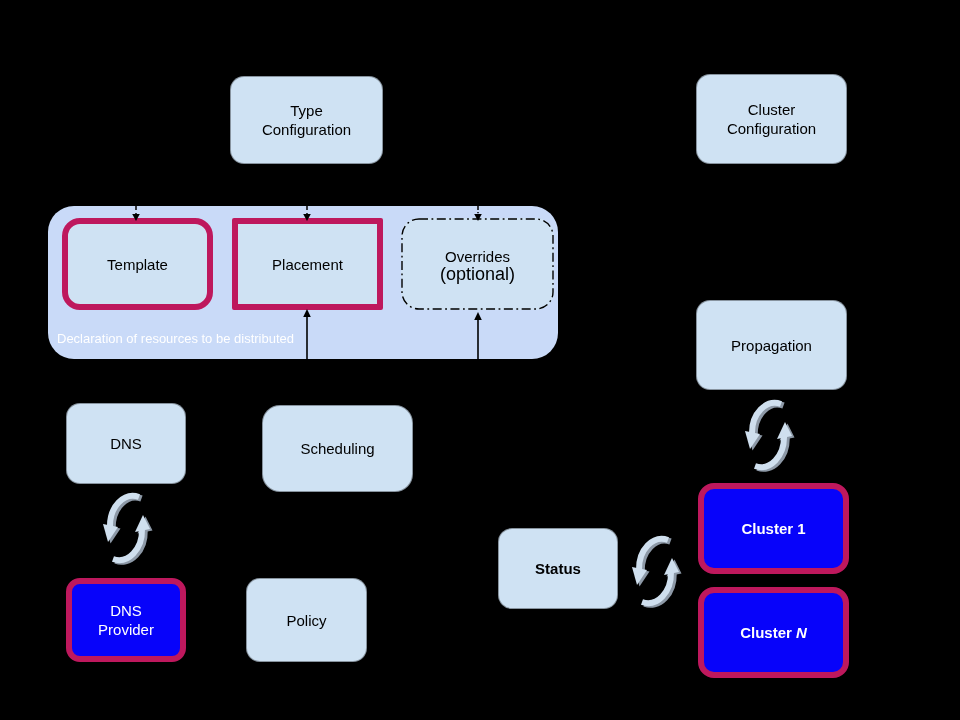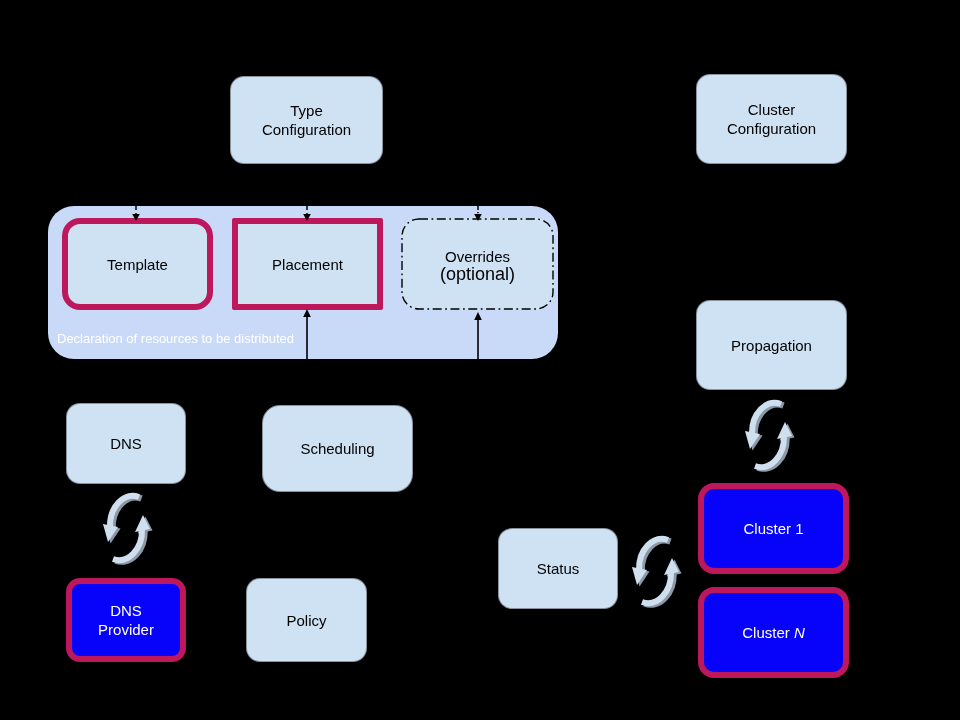--- a/index.html
+++ b/index.html
@@ -23,21 +23,21 @@
     border-radius: 14px;
     border: 6px solid #be185d;
     white-space: pre-line;
   }
   .soft { border: 1px solid rgba(0,0,0,0.35); }
 
   .blue {
     background: #0703fa;
     color: #fff;
   }
-  .bold { font-weight: normal; }
+  .bold { font-weight: bold; }
   .italic { font-style: italic; }
 
   
   #decl-group {
     position: absolute;
     left: 48px; top: 206px; width: 510px; height: 153px;
     background: #c9daf8;
     border-radius: 26px;
   }
   #decl-caption {
@@ -54,21 +54,21 @@
   #placement       { left: 232px; top: 218px; width: 151px; height: 92px; border-radius: 2px; }
   #overrides       { left: 401px; top: 218px; width: 153px; height: 92px; border-radius: 18px; border: none; }
   #overrides .sub  { font-size: 18px; line-height: 16px; }
   #dns             { left: 66px;  top: 403px; width: 120px; height: 81px; }
   #scheduling      { left: 232px; top: 405px; width: 151px; height: 87px; border-radius: 18px; margin-left: 30px; }
   #dns-provider    { left: 66px;  top: 578px; width: 120px; height: 84px; }
   #policy          { left: 246px; top: 578px; width: 121px; height: 84px; }
   #propagation     { left: 696px; top: 300px; width: 151px; height: 90px; }
   #cluster-1       { left: 698px; top: 483px; width: 151px; height: 91px; border-radius: 16px; }
   #cluster-n       { left: 698px; top: 587px; width: 151px; height: 91px; border-radius: 16px; }
-  #status          { left: 498px; top: 528px; width: 120px; height: 81px; }
+  #status          { left: 498px; top: 528px; width: 120px; height: 81px; font-weight: bold; }
 
   .abs-svg { position: absolute; pointer-events: none; }
   #container-arrows { left: 48px; top: 206px; }
   #sync-dns         { left: 99px;  top: 489px; }
   #sync-propagation { left: 741px; top: 396px; }
   #sync-status      { left: 628px; top: 532px; }
 
   .ovr-border { position: absolute; left: 0; top: 0; }
   .ovr-text { position: relative; z-index: 1; }
 </style>

